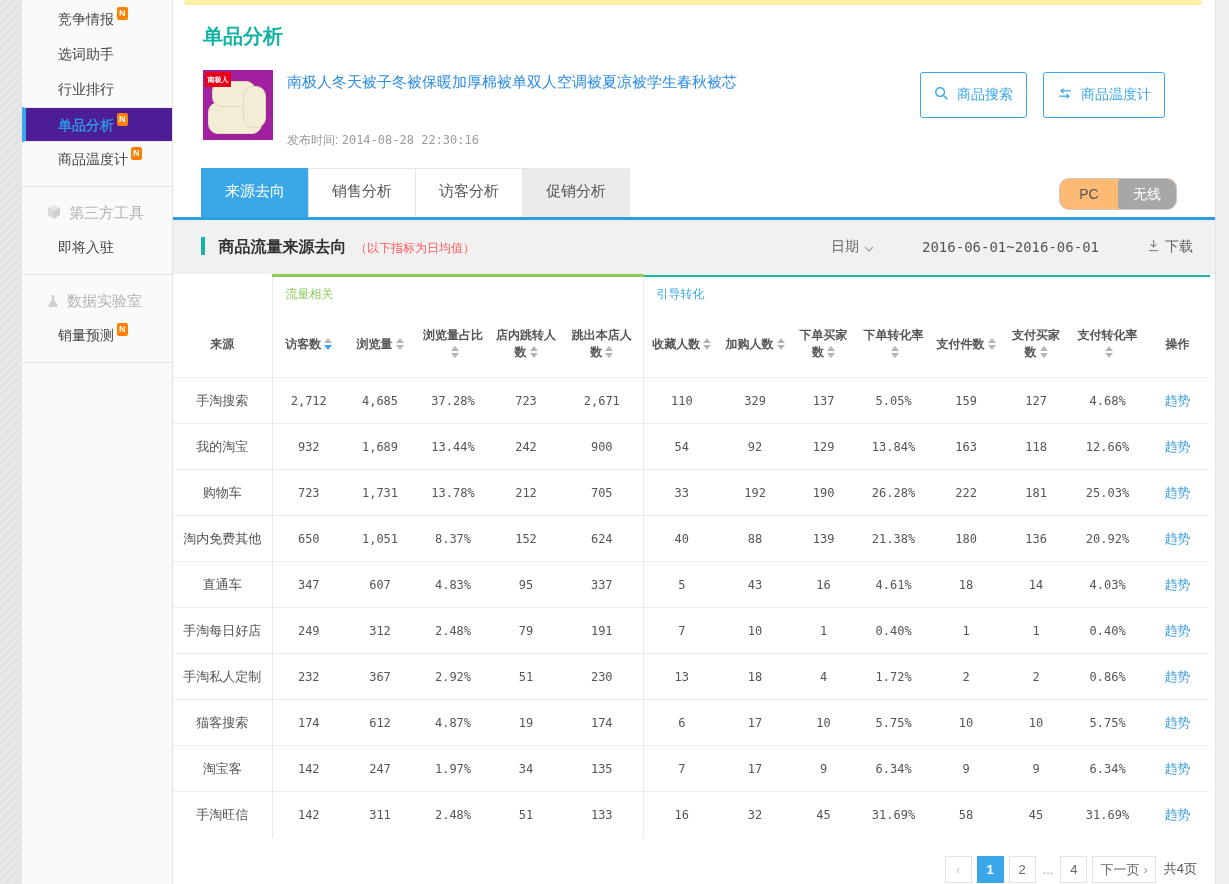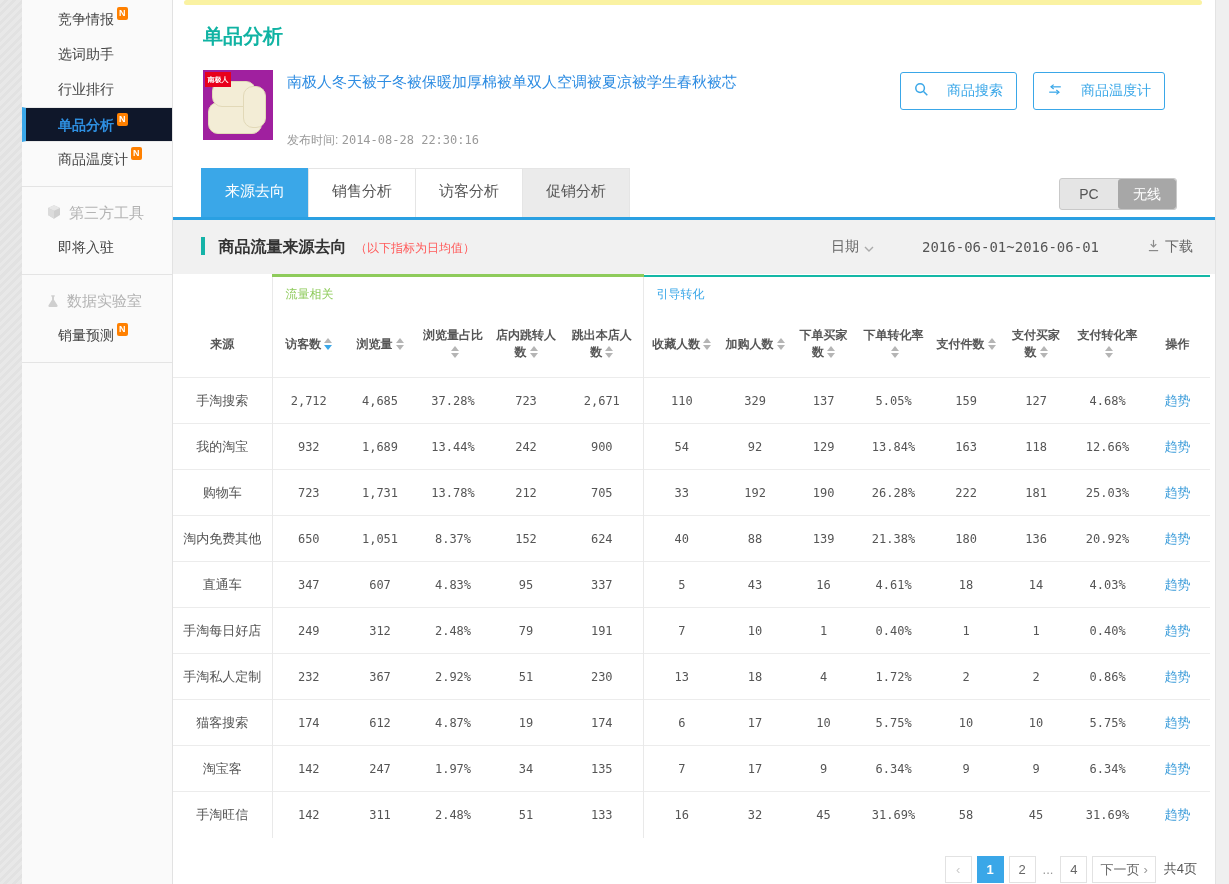--- a/index.html
+++ b/index.html
@@ -3,47 +3,47 @@
 <meta charset="utf-8">
 <style>
 *{box-sizing:border-box;margin:0;padding:0}
 html,body{width:1229px;height:884px}
 body{font-family:"Liberation Sans","DejaVu Sans",sans-serif;background:#ededed;overflow:hidden}
 .mono{font-family:"DejaVu Sans Mono",monospace}
 .page{display:flex;width:1229px;height:884px;align-items:stretch}
 .left-strip{width:22px;background:#e5e5e5;background-image:repeating-linear-gradient(135deg,#e8e8e8 0 3px,#e2e2e2 3px 6px)}
 .sidebar{width:151px;background:#fafafa;border-right:1px solid #e2e2e2;padding-top:2px;font-size:14px}
 .side-item{position:relative;height:35px;line-height:35px;padding-left:36px;color:#444;cursor:pointer;white-space:nowrap}
-.side-item.active{background:#0f172a;color:#2e8fe0;font-weight:bold;border-top:1px solid #e9e9e9;border-bottom:1px solid #e9e9e9;border-left:4px solid #3aa7e8;padding-left:32px}
+.side-item.active{background:#4c1d95;color:#2e8fe0;font-weight:bold;border-top:1px solid #e9e9e9;border-bottom:1px solid #e9e9e9;border-left:4px solid #3aa7e8;padding-left:32px}
 .badge-n{display:inline-block;background:#ff8000;color:#fff;font-size:9px;font-weight:bold;line-height:11px;padding:1px 2px;border-radius:2px;vertical-align:8px;margin-left:3px}
 .side-divider{border:none;border-top:1px solid #e4e4e4;margin:9px 0}
 .side-section{height:34px;line-height:34px;padding-left:24px;color:#b3b3b3;font-size:15px;white-space:nowrap}
 .side-section .ic{display:inline-block;vertical-align:-2px;margin-right:7px}
 .content{width:1042px;background:#fff;position:relative;display:flex;flex-direction:column}
 .right-strip{flex:1;background:#efefef;border-left:1px solid #e3e3e3}
 .yellow-bar{height:5px;background:#faf2a2;border-radius:4px;margin:0 13px 0 11px}
 .page-title{font-size:20px;color:#10b3a3;font-weight:bold;margin:18px 0 0 30px}
 .product-row{display:flex;margin:20px 30px 0 30px}
 .product-img{width:70px;height:70px;background:#a0209f;position:relative;overflow:hidden;flex:0 0 auto;cursor:pointer}
 .q{position:absolute;background:#f3edd6;border:1px solid #e2d9b8;border-radius:10px}
 .q1{left:5px;top:32px;width:54px;height:32px}
 .q2{left:9px;top:11px;width:44px;height:26px}
 .q3{left:40px;top:16px;width:23px;height:42px}
 .brand{position:absolute;top:2px;left:2px;width:26px;height:15px;background:#e8001b;color:#fff;font-size:7px;line-height:15px;text-align:center;font-weight:bold}
 .product-info{flex:1;padding-left:14px;min-width:0}
 .product-title{display:block;font-size:15px;font-weight:normal;color:#2d8ce2;text-decoration:none;line-height:20px;margin-top:2px;cursor:pointer}
 .publish{margin-top:40px;font-size:12px;color:#9a9a9a}
 .hdr-btns{flex:0 0 auto;display:flex;gap:16px;margin-top:2px;padding-right:20px}
-.hdr-btn{height:38px;padding:0 13px;border:1px solid #3aa7e8;background:#fff;color:#3aa7e8;font-size:14px;border-radius:3px;display:inline-flex;align-items:center;gap:18px;cursor:pointer;font-family:inherit;white-space:nowrap}
+.hdr-btn{height:46px;padding:0 13px;border:1px solid #3aa7e8;background:#fff;color:#3aa7e8;font-size:14px;border-radius:3px;display:inline-flex;align-items:center;gap:8px;cursor:pointer;font-family:inherit;white-space:nowrap}
 .tabs-row{display:flex;align-items:flex-end;justify-content:space-between;margin-top:24px;height:44px}
 .tabs{display:flex;margin-left:28px}
 .tab{height:49px;line-height:43px;padding:0 23px;font-size:15px;color:#555;background:#fff;border:1px solid #e5e5e5;border-bottom:none;margin-right:-1px;cursor:pointer;white-space:nowrap}
 .tab.active{background:#3aa7e8;border-color:#3aa7e8;color:#fff}
 .tab.muted{background:#ebebeb}
-.toggle{display:inline-flex;border:1px solid #c9c9c9;border-radius:3px;overflow:hidden;background:#e5e5e5;margin:0 38px 7px 0}
+.toggle{display:inline-flex;border:1px solid #c9c9c9;border-radius:10px;overflow:hidden;background:#fdba74;margin:0 38px 7px 0}
 .toggle .opt{width:58px;height:30px;line-height:30px;text-align:center;font-size:14px;color:#555;cursor:pointer}
 .toggle .opt.selected{background:#a7a7a7;color:#fff;border-radius:3px}
 .blue-line{height:3px;background:#2aa0e2}
 .filter-bar{height:54px;background:#f1f1f1;display:flex;align-items:center;justify-content:space-between;padding:0 22px 0 28px}
 .teal-tick{display:inline-block;width:4px;height:18px;background:#15b3a8;margin-right:9px;vertical-align:-3px}
 .fb-title{font-size:16px;font-weight:bold;color:#333}
 .fb-note{font-size:12px;color:#ff5a5a;margin-left:4px}
 .fb-right{display:flex;align-items:center;gap:48px}
 .fb-date-label{font-size:14px;color:#666;cursor:pointer;display:inline-flex;align-items:center;gap:5px}
 .fb-range{font-size:14px;color:#555;cursor:pointer}

